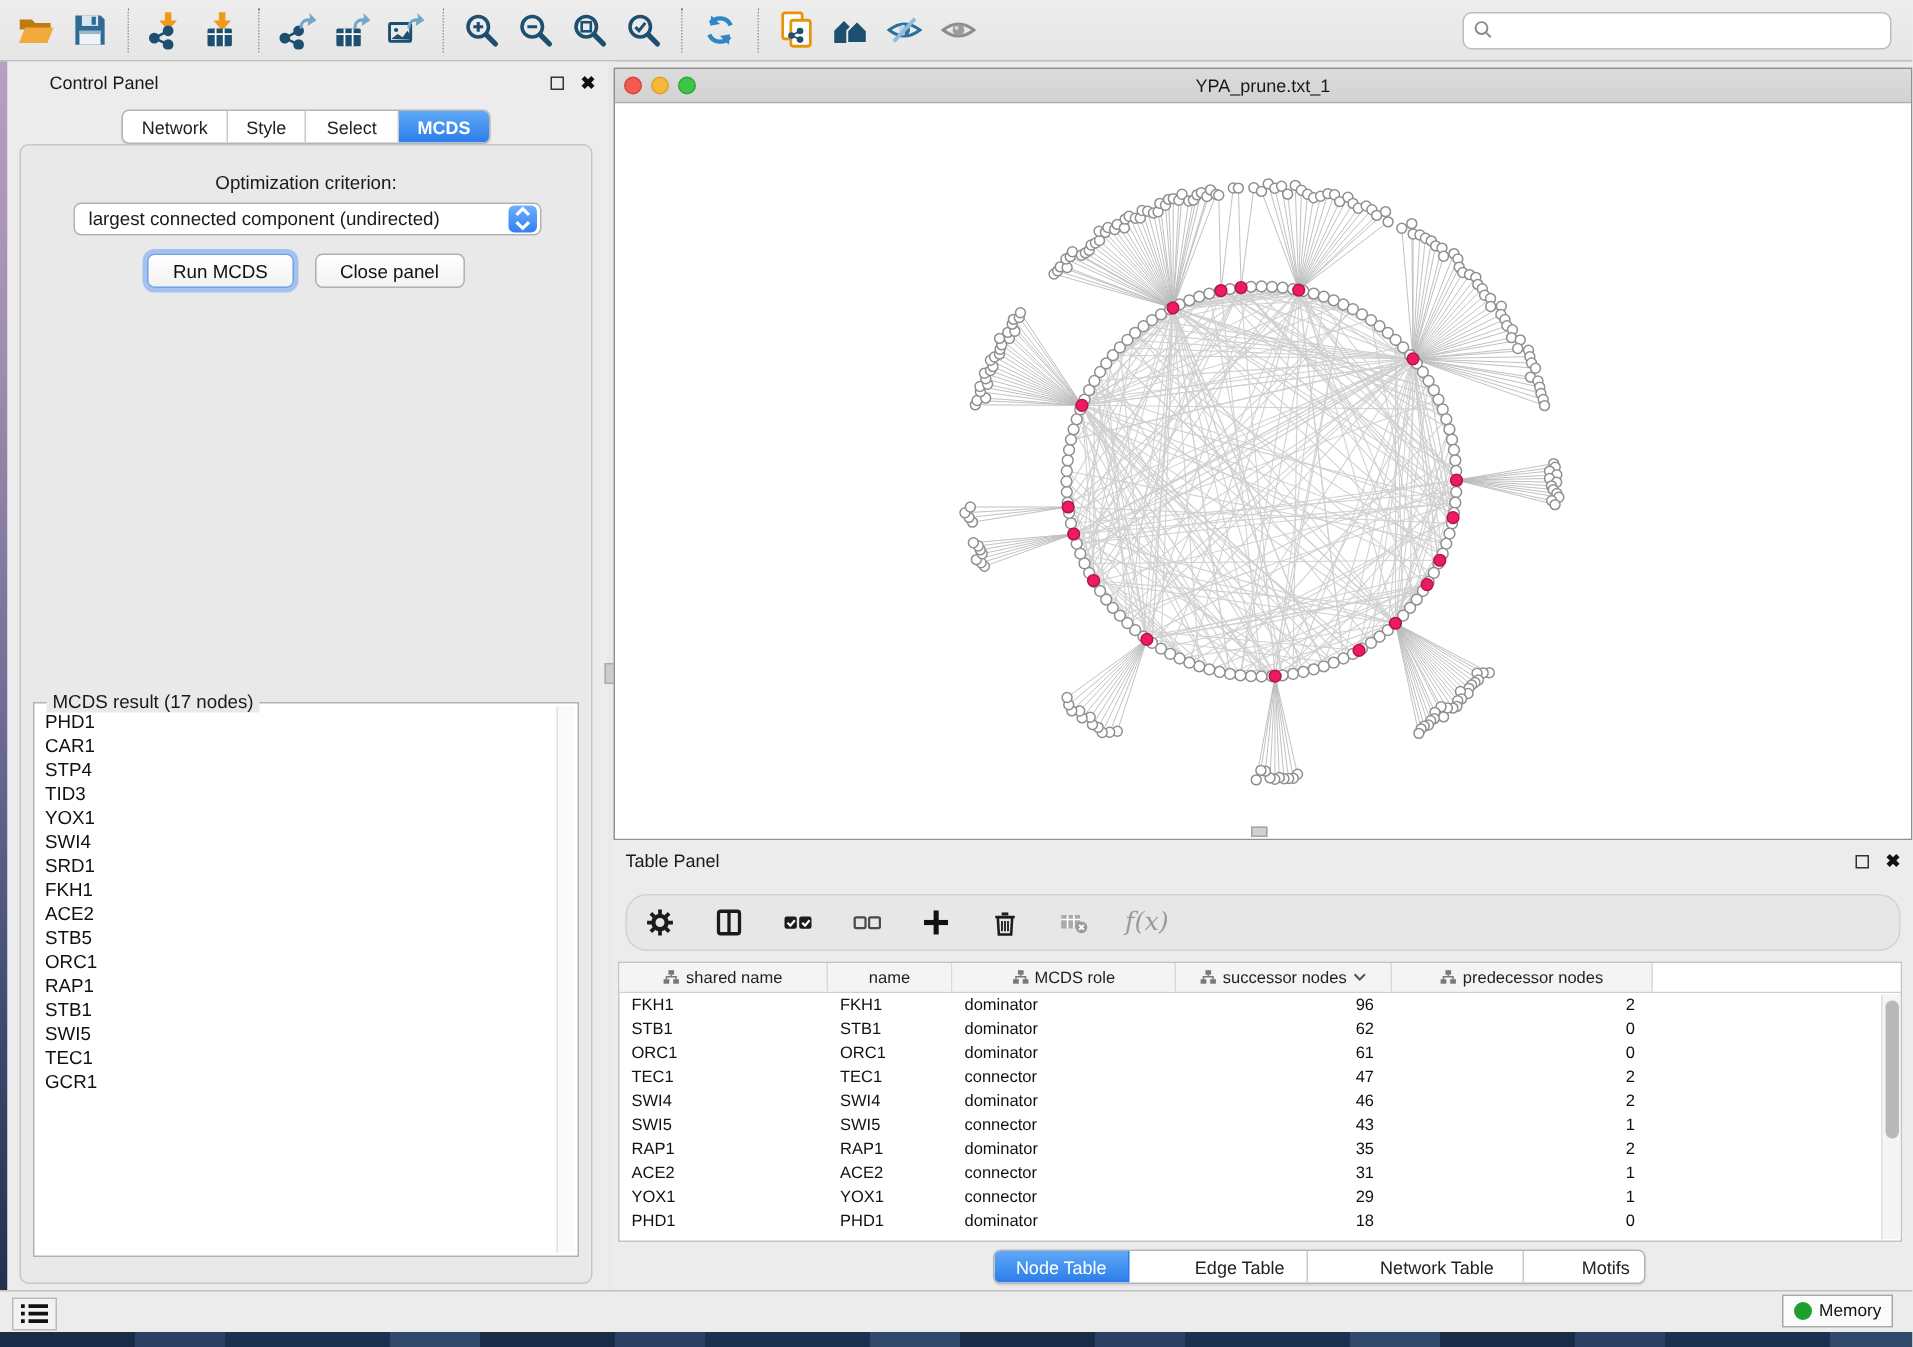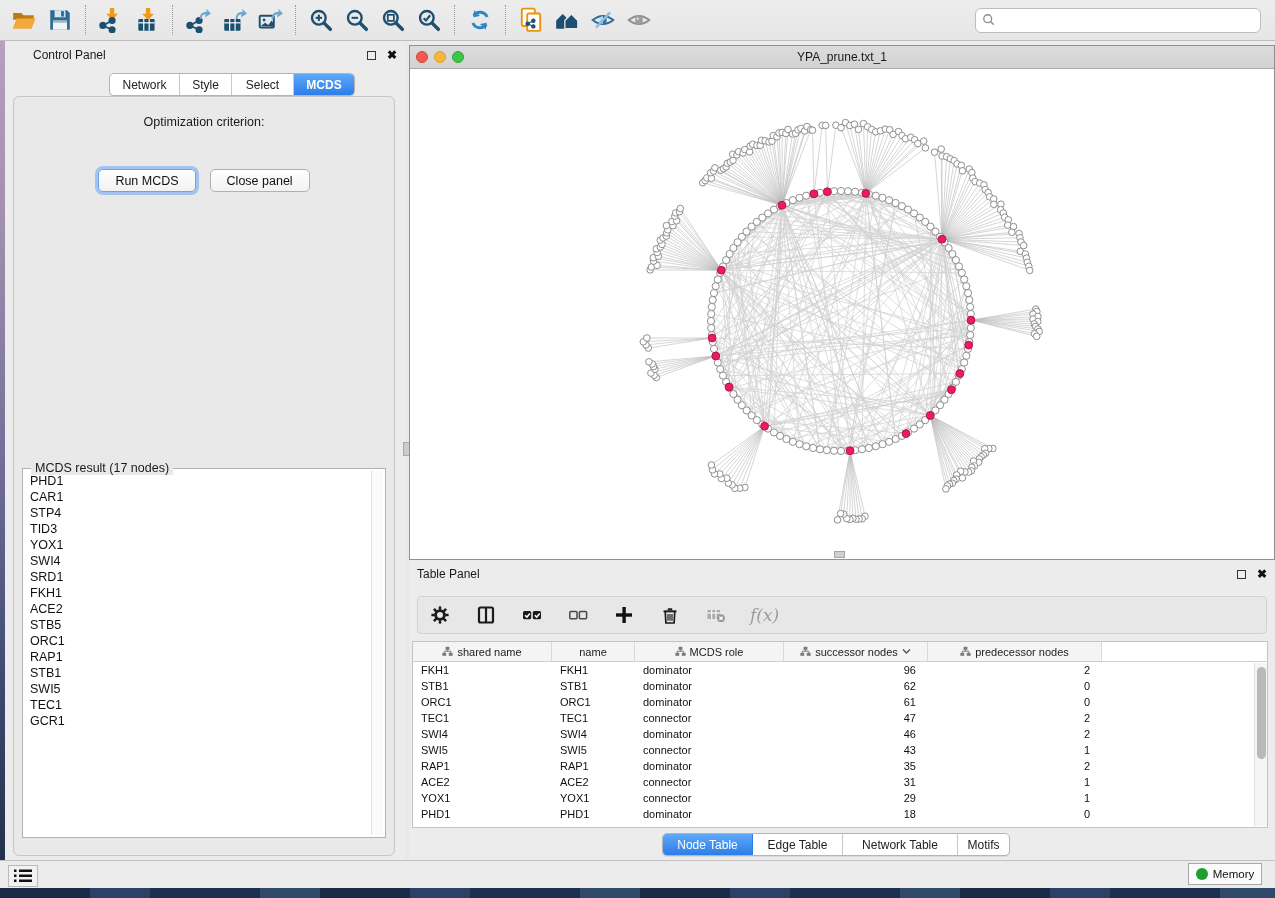--- a/index.html
+++ b/index.html
@@ -32,21 +32,21 @@
   .panel-title-sp { flex:1; }
   .float-box { width:9px; height:9px; border:1.5px solid #333; margin-right:11px; }
   .close-x { font-size:12px; font-weight:bold; color:#111; line-height:1; }
 
   .seg { display:flex; background:#fff; border:1px solid #b5b5b5; border-radius:5px; height:23px; overflow:hidden;
     box-shadow:0 1px 1px rgba(0,0,0,0.08); }
   .seg-item { display:flex; align-items:center; justify-content:center; font-size:12px; color:#222; border-right:1px solid #c9c9c9; }
   .seg-item:last-child { border-right:none; }
   .seg-item.active { background:linear-gradient(#5fa9f8,#2b7de9); color:#fff; border-right-color:#2b7de9; }
 
-  #cp-tabs { position:absolute; left:76px; top:32px;margin-left:28px; }
+  #cp-tabs { position:absolute; left:76px; top:32px; }
   #cp-content { position:absolute; left:8px; top:55px; width:382px; height:760px;
     background:#e9e9e9; border:1px solid #c6c6c6; border-radius:6px; }
   #opt-label { position:absolute; left:0; right:0; top:18px; text-align:center; font-size:12.5px; }
   #criterion-select { position:absolute; left:35px; top:38px; width:312px; height:22px; background:#fff;
     border:1px solid #b3b3b3; border-radius:5px; display:flex; align-items:center; padding:0 2px 0 9px; }
   #criterion-value { flex:1; font-size:12.5px; white-space:nowrap; }
   #criterion-stepper { width:19px; height:18px; border-radius:4px;
     background:linear-gradient(#6fb0fb,#3080f4); display:flex; align-items:center; justify-content:center; }
   .cp-buttons { position:absolute; left:0; right:0; top:72px; display:flex; justify-content:center; gap:14px; }
   .aq-btn { height:23px; background:linear-gradient(#ffffff,#f2f2f2); border:1px solid #b0b0b0; border-radius:5px;
@@ -71,37 +71,37 @@
   #tl-red { background:#f25a52; border:1px solid #d9423c; }
   #tl-yellow { background:#f6b73d; border:1px solid #dfa022; }
   #tl-green { background:#3ec447; border:1px solid #2ea834; }
   #net-title { position:absolute; left:0; right:0; text-align:center; font-size:12px; color:#1a1a1a; }
   #net-canvas { position:relative; width:864px; height:490px; background:#fff; }
   #h-splitter-thumb { position:absolute; left:424px; bottom:1px; width:11px; height:7px; background:#d0d0d0; border:1px solid #a5a5a5; }
 
   
   #table-panel { position:absolute; left:409px; top:560px; width:866px; height:300px; background:#ececec; }
   #tp-toolbar { position:absolute; left:8px; top:36px; width:850px; height:38px; background:#e7e7e7;
-    border:1px solid #d2d2d2; border-radius:4px; display:flex; align-items:center; padding:0 10px; gap:22px; }
+    border:1px solid #d2d2d2; border-radius:14px; display:flex; align-items:center; padding:0 10px; gap:22px; }
   .tpt-btn { display:flex; align-items:center; justify-content:center; width:24px; height:24px; }
   .tpt-btn svg { width:20px; height:20px; }
   #fx-label { font-family:"DejaVu Serif", serif; font-style:italic; font-size:17px; color:#9b9b9b; }
 
   #node-table { position:absolute; left:3px; top:81px; width:856px; height:187px; background:#fff; border:1px solid #c4c4c4; }
   #nt-header { display:flex; height:20px; border-bottom:1px solid #cfcfcf; }
   .nt-hcell { background:#f4f4f4; border-right:1px solid #d9d9d9; display:flex; align-items:center; justify-content:center;
     gap:4px; font-size:11px; color:#222; overflow:hidden; }
   .nt-hfill { flex:1; background:#fff; }
   .nt-row { display:flex; height:16px; }
   .nt-cell { font-size:11px; color:#111; line-height:16px; white-space:nowrap; overflow:hidden; }
   .nt-cell.left { padding-left:8px; text-align:left; }
   .nt-cell.right { padding-right:12px; text-align:right; }
   #nt-scroll { position:absolute; top:21px; bottom:1px; right:0; width:13px; background:#f5f5f5; border-left:1px solid #e0e0e0; }
   #nt-thumb { position:absolute; left:2px; top:4px; width:9px; height:92px; border-radius:4.5px; background:#b9b9b9; }
-  #tp-tabs { position:absolute; left:253px; top:273px; }
+  #tp-tabs { position:absolute; left:253px; top:273px;gap:29px; }
 
   
   #status-bar { position:absolute; left:0; top:860px; width:1275px; height:28px; background:#ececec; border-top:1px solid #c0c0c0; }
   #list-btn { position:absolute; left:8px; top:4px; width:30px; height:22px; background:#f2f2f2; border:1px solid #b9b9b9;
     display:flex; align-items:center; justify-content:center; }
   #memory-btn { position:absolute; right:13px; top:2px; width:74px; height:22px; background:#fbfbfb; border:1px solid #a8a8a8;
     display:flex; align-items:center; justify-content:center; gap:5px; font-size:11.5px; color:#111; }
   #memory-dot { width:12px; height:12px; border-radius:50%; }
 </style>
 </head>
@@ -278,20 +278,29 @@
     <span class="close-x">✖</span>
   </div>
   <div id="cp-tabs" class="seg">
       <div class="seg-item" style="width: 70px;">Network</div>
       <div class="seg-item" style="width: 52px;">Style</div>
       <div class="seg-item" style="width: 62px;">Select</div>
       <div class="seg-item active" style="width: 60px; font-weight: bold;">MCDS</div>
     </div>
   <div id="cp-content">
     <div id="opt-label">Optimization criterion:</div>
+    <div id="criterion-select">
+      <span id="criterion-value">largest connected component (undirected)</span>
+      <span id="criterion-stepper">
+        <svg viewBox="0 0 16 18">
+            <path d="M4.5 7 L8 3.5 L11.5 7" fill="none" stroke="#fff" stroke-width="1.8"></path>
+            <path d="M4.5 11 L8 14.5 L11.5 11" fill="none" stroke="#fff" stroke-width="1.8"></path>
+          </svg>
+      </span>
+    </div>
     <div class="cp-buttons">
       <div class="aq-btn focused">Run MCDS</div>
       <div class="aq-btn">Close panel</div>
     </div>
     <div id="mcds-group">
       <div id="mcds-group-title">MCDS result (17 nodes)</div>
       <div id="mcds-list">
           <div class="mcds-item">PHD1</div>
           <div class="mcds-item">CAR1</div>
           <div class="mcds-item">STP4</div>

